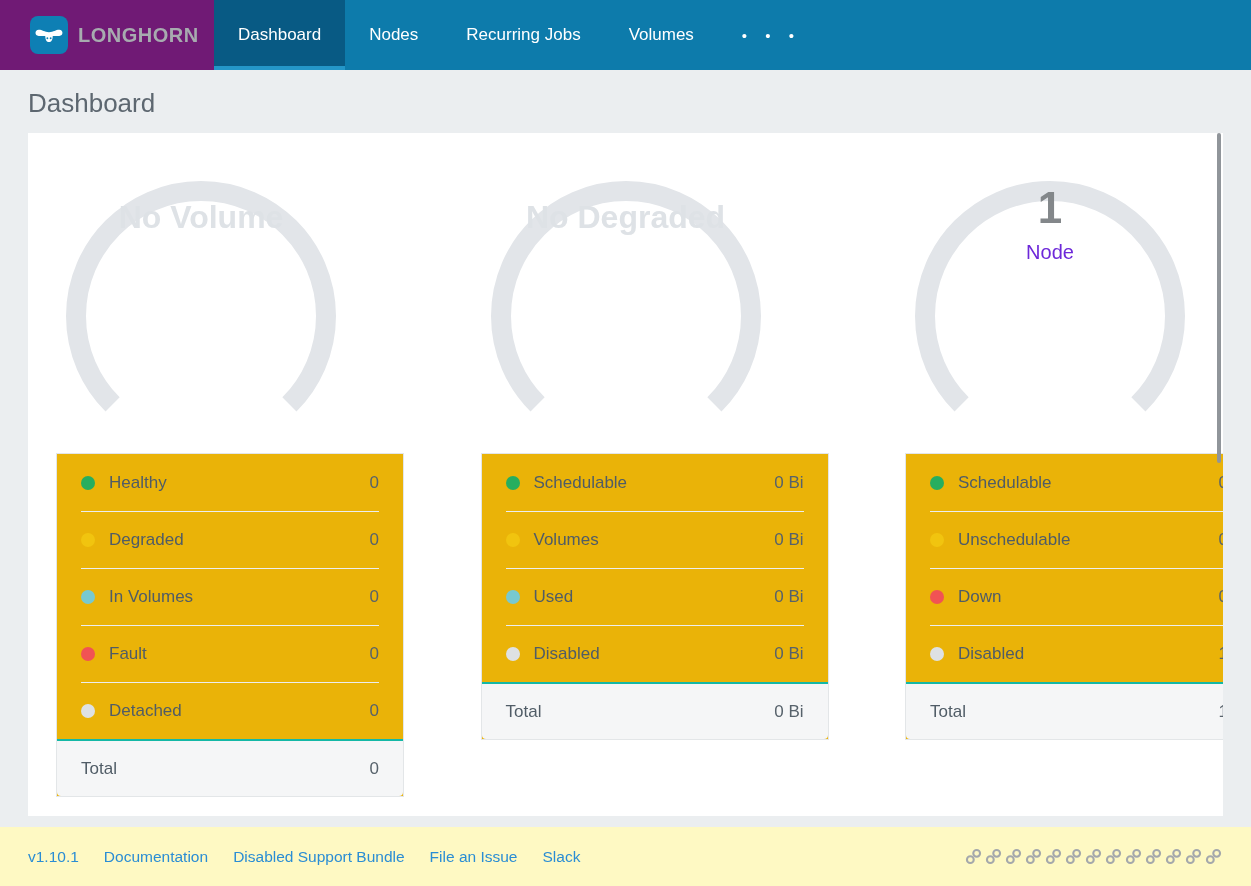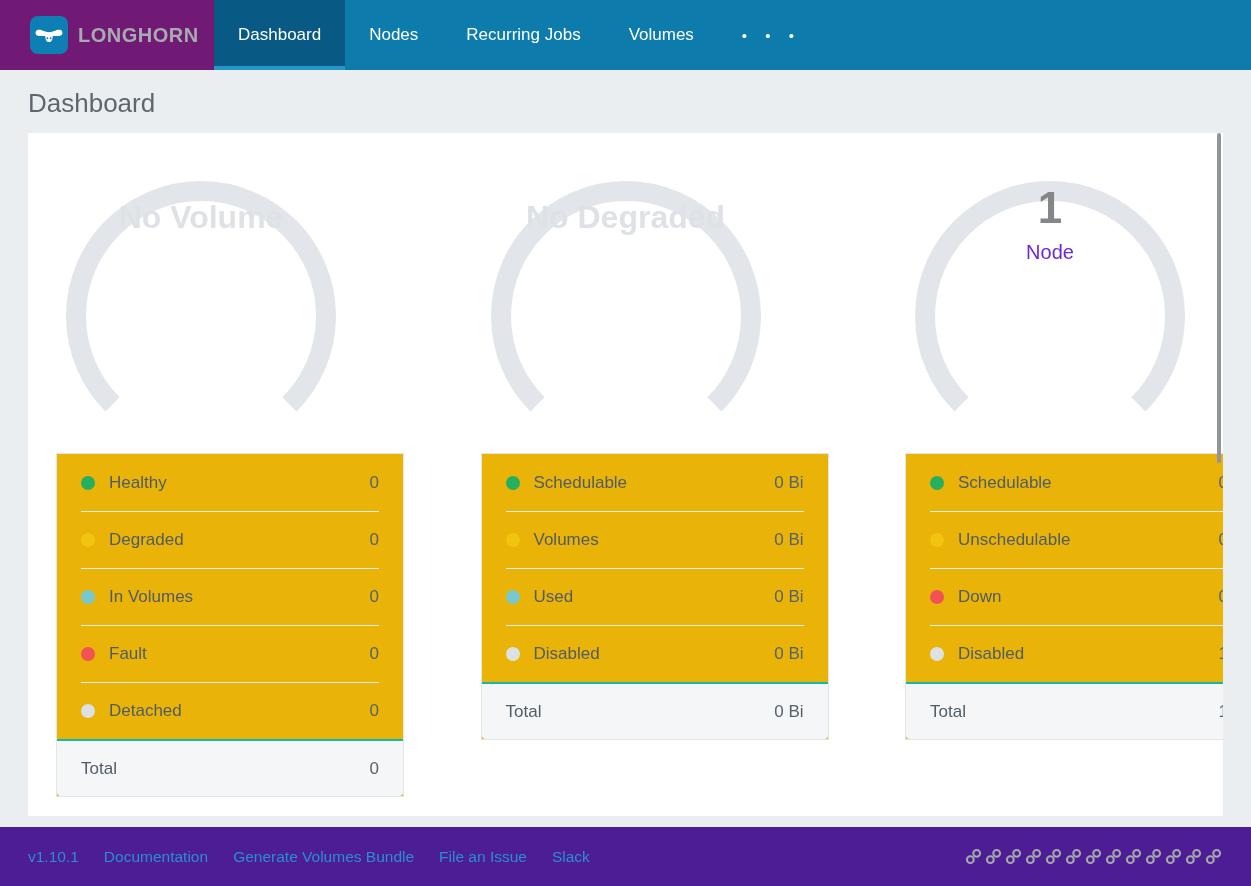--- a/index.html
+++ b/index.html
@@ -43,21 +43,21 @@
     height:1px; background:#eceeef; }
   .dot { width:14px; height:14px; border-radius:50%; margin-right:14px; flex:none; }
   .val { margin-left:auto; color:#57626b; }
   .row.total { background:#f5f6f7; border-top:2px solid #14b8a6; border-radius:0 0 4px 4px; }
   .row.total::before { display:none; }
 
   .scroll-thumb { position:absolute; top:0; right:2px; width:4px; height:330px;
     background:#90959a; border-radius:2px; }
 
   
-  .footer { position:fixed; left:0; bottom:0; width:100%; height:59px; background:#4c1d95;
+  .footer { position:fixed; left:0; bottom:0; width:100%; height:59px; background:#fef9c3;
     display:flex; align-items:center; padding:0 28px; }
   .footer a { font-size:15.5px; color:#2a8dd4; text-decoration:none; margin-right:25px; cursor:pointer; }
   .link-icons { margin-left:auto; display:flex; align-items:center; gap:1px; }
   .link-icons svg { display:block; }
 </style>
 </head>
 <body>
 
 <header class="nav">
   <div class="brand">
@@ -201,21 +201,21 @@
       </div>
     </div>
 
     <div class="scroll-thumb"></div>
   </div>
 </main>
 
 <footer class="footer">
   <a>v1.10.1</a>
   <a>Documentation</a>
-  <a>Generate Volumes Bundle</a>
+  <a>Disabled Support Bundle</a>
   <a>File an Issue</a>
   <a>Slack</a>
   <div class="link-icons">
       <svg width="19" height="19" viewBox="0 0 24 24">
         <g fill="none" stroke="#a4a8ab" stroke-width="2.6">
           <circle cx="8" cy="16" r="4.3"></circle>
           <circle cx="16" cy="8" r="4.3"></circle>
         </g>
       </svg>
       <svg width="19" height="19" viewBox="0 0 24 24">

